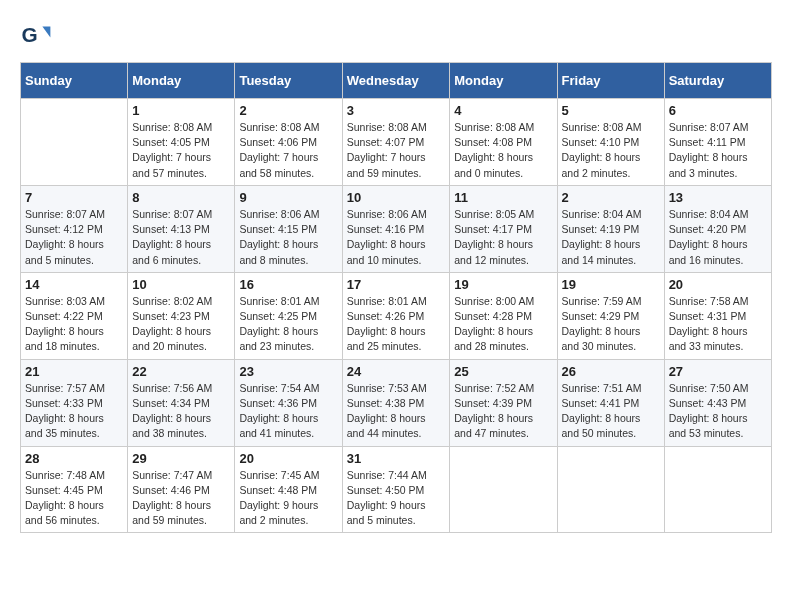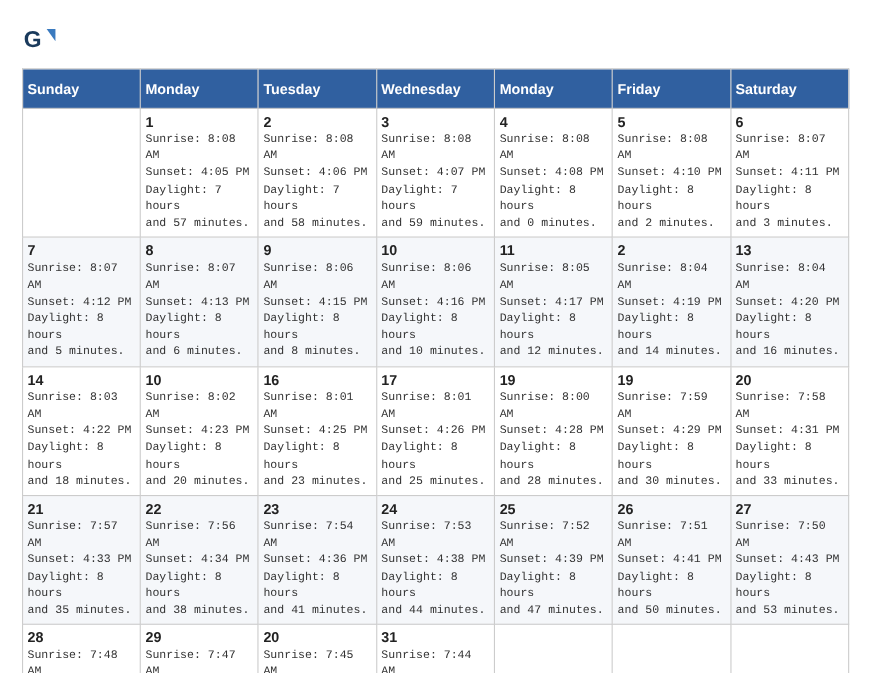--- a/index.html
+++ b/index.html
@@ -72,21 +72,20 @@
     .day-num {
       font-size: 13px;
       font-weight: bold;
       color: #222;
       margin-bottom: 2px;
     }
     .day-info {
       color: #333;
       line-height: 1.45;
       font-size: 10.5px;
-      font-family: Liberation Mono, monospace;
     }
     .empty-cell {
       background: #f9f9f9;
     }
   </style>
 </head>
 <body>
 
 <div class="header">
   <div class="logo">

